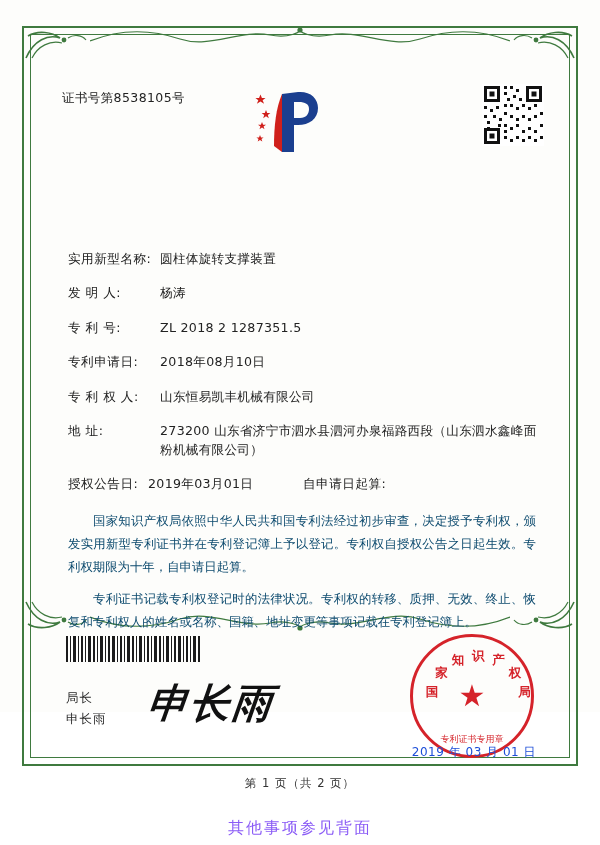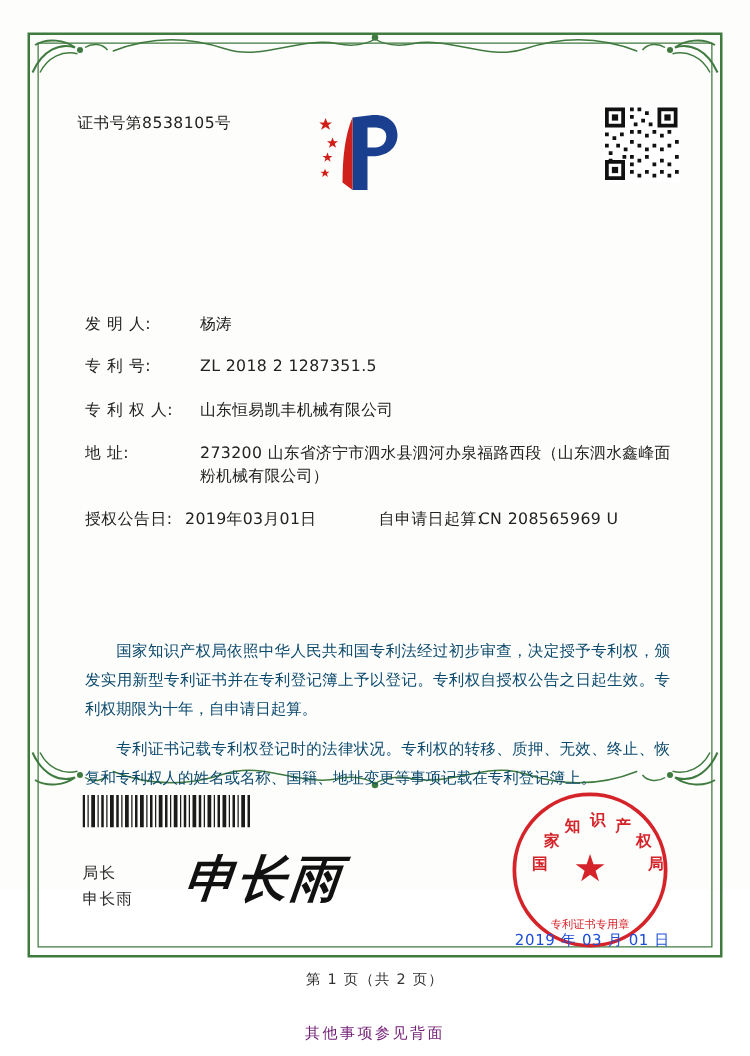--- a/index.html
+++ b/index.html
@@ -240,22 +240,22 @@
     text-align: center;
     font-size: 11.5px;
     color: #333;
     letter-spacing: 1px;
   }
   .back-note {
     position: absolute;
     left: 0; right: 0;
     top: 818px;
     text-align: center;
-    font-size: 12px;
-    color: #701a75;
+    font-size: 16px;
+    color: #8b5cf6;
     letter-spacing: 2px;
   }
 </style>
 </head>
 <body>
 
 <div class="page">
 
   <div class="border-outer"></div>
   <div class="border-inner"></div>
@@ -383,43 +383,50 @@
         <rect x="22" y="46" width="3" height="3"></rect>
           <rect x="16" y="40" width="3" height="3"></rect>
           <rect x="5" y="43" width="3" height="3"></rect>
       </g>
     </svg>
   </div>
 
 
   <div class="fields">
     <div class="frow">
+      <span class="flabel w-wide">实用新型名称:</span>
+      <span class="fvalue">圆柱体旋转支撑装置</span>
+    </div>
+    <div class="frow">
       <span class="flabel w-wide">发 明 人:</span>
       <span class="fvalue">杨涛</span>
     </div>
     <div class="frow">
       <span class="flabel w-wide">专 利 号:</span>
       <span class="fvalue">ZL 2018 2 1287351.5</span>
+    </div>
+    <div class="frow">
+      <span class="flabel w-wide">专利申请日:</span>
+      <span class="fvalue">2018年08月10日</span>
     </div>
     <div class="frow">
       <span class="flabel w-wide">专 利 权 人:</span>
       <span class="fvalue">山东恒易凯丰机械有限公司</span>
     </div>
     <div class="frow">
       <span class="flabel w-wide">地        址:</span>
       <span class="fvalue">273200 山东省济宁市泗水县泗河办泉福路西段（山东泗水鑫峰面粉机械有限公司）</span>
     </div>
     <div class="frow frow-split">
       <span class="half">
         <span class="flabel">授权公告日:</span>
         <span class="fvalue">2019年03月01日</span>
       </span>
       <span class="half">
         <span class="flabel">自申请日起算:</span>
-        <span class="fvalue">CN 208565969 U</span>
       </span>
     </div>
   </div>
 
   <div class="paras">
     <p>国家知识产权局依照中华人民共和国专利法经过初步审查，决定授予专利权，颁发实用新型专利证书并在专利登记簿上予以登记。专利权自授权公告之日起生效。专利权期限为十年，自申请日起算。</p>
     <p>专利证书记载专利权登记时的法律状况。专利权的转移、质押、无效、终止、恢复和专利权人的姓名或名称、国籍、地址变更等事项记载在专利登记簿上。</p>
   </div>
 
   <div class="barcode">

